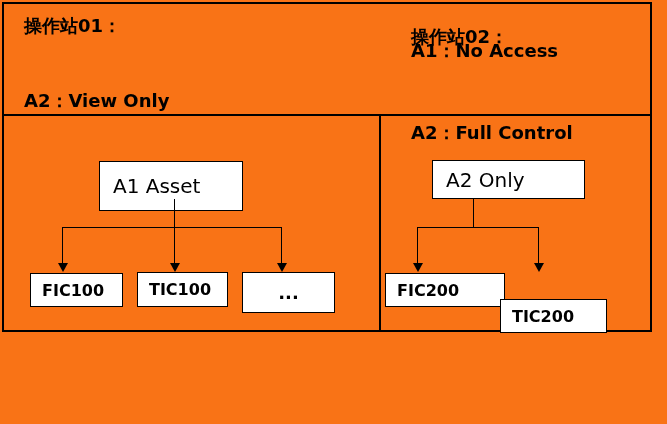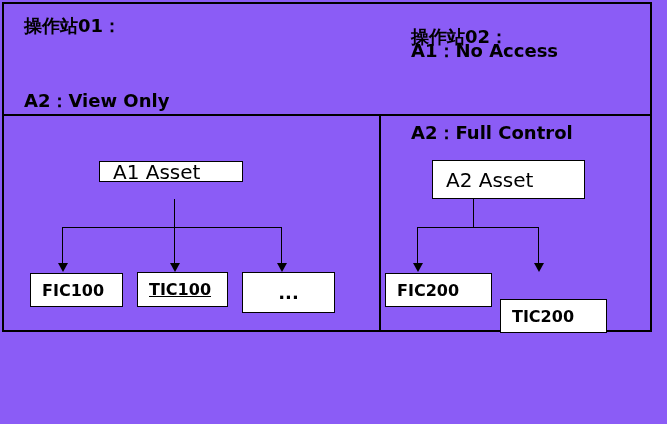--- a/index.html
+++ b/index.html
@@ -4,21 +4,21 @@
 <style>
   html, body {
     margin: 0;
     padding: 0;
     background: #ffffff;
   }
   .canvas {
     position: relative;
     width: 667px;
     height: 424px;
-    background: #8b5cf6;
+    background: #f97316;
     font-family: "DejaVu Sans", "Liberation Sans", sans-serif;
     color: #000000;
     overflow: hidden;
   }
   .frame {
     position: absolute;
     left: 2px; top: 2px;
     width: 650px; height: 330px;
     border: 2px solid #000000;
     box-sizing: border-box;
@@ -76,54 +76,54 @@
   <div class="hline" style="left:2px; top:114px; width:650px; height:2px;"></div>
   <div class="vline" style="left:379px; top:114px; width:2px; height:218px;"></div>
 
   <div class="header-text" style="left:24px; top:15px;">操作站01：</div>
   <div class="header-text" style="left:24px; top:90px;">A2：View Only</div>
 
   <div class="header-text" style="left:411px; top:18px;margin-top:8px;">操作站02：</div>
   <div class="header-text" style="left:411px; top:40px;">A1：No Access</div>
   <div class="header-text" style="left:411px; top:90px;margin-top:32px;">A2：Full Control</div>
 
-  <div class="node-box root-box" style="left:99px; top:161px; width:144px; height:21px;">
+  <div class="node-box root-box" style="left:99px; top:161px; width:144px; height:50px;">
     <span>A1 Asset</span>
   </div>
   <div class="vline" style="left:174px; top:199px; width:1px; height:29px;"></div>
   <div class="hline" style="left:62px; top:227px; width:220px; height:1px;"></div>
 
   <div class="vline" style="left:62px; top:228px; width:1px; height:36px;"></div>
   <div class="arrowhead" style="left:58px; top:263px;"></div>
   <div class="vline" style="left:174px; top:228px; width:1px; height:36px;"></div>
   <div class="arrowhead" style="left:170px; top:263px;"></div>
   <div class="vline" style="left:281px; top:228px; width:1px; height:36px;"></div>
   <div class="arrowhead" style="left:277px; top:263px;"></div>
 
   <div class="node-box child-box" style="left:30px; top:273px; width:93px; height:34px;">
     <span>FIC100</span>
   </div>
-  <div class="node-box child-box" style="left:137px; top:272px; width:91px; height:35px;text-decoration:underline;">
+  <div class="node-box child-box" style="left:137px; top:272px; width:91px; height:35px;">
     <span>TIC100</span>
   </div>
   <div class="node-box child-box ellipsis-box" style="left:242px; top:272px; width:93px; height:41px;">
     <span>...</span>
   </div>
 
   <div class="node-box root-box" style="left:432px; top:160px; width:153px; height:39px;">
-    <span>A2 Asset</span>
+    <span>A2 Only</span>
   </div>
   <div class="vline" style="left:473px; top:199px; width:1px; height:29px;"></div>
   <div class="hline" style="left:417px; top:227px; width:122px; height:1px;"></div>
 
   <div class="vline" style="left:417px; top:228px; width:1px; height:36px;"></div>
   <div class="arrowhead" style="left:413px; top:263px;"></div>
   <div class="vline" style="left:538px; top:228px; width:1px; height:36px;"></div>
   <div class="arrowhead" style="left:534px; top:263px;"></div>
 
-  <div class="node-box child-box" style="left:385px; top:273px; width:107px; height:34px;">
+  <div class="node-box child-box" style="left:385px; top:273px; width:120px; height:34px;">
     <span>FIC200</span>
   </div>
   <div class="node-box child-box" style="left:500px; top:273px; width:107px; height:34px;margin-top:26px;">
     <span>TIC200</span>
   </div>
 
 </div>
 
 </body></html>

